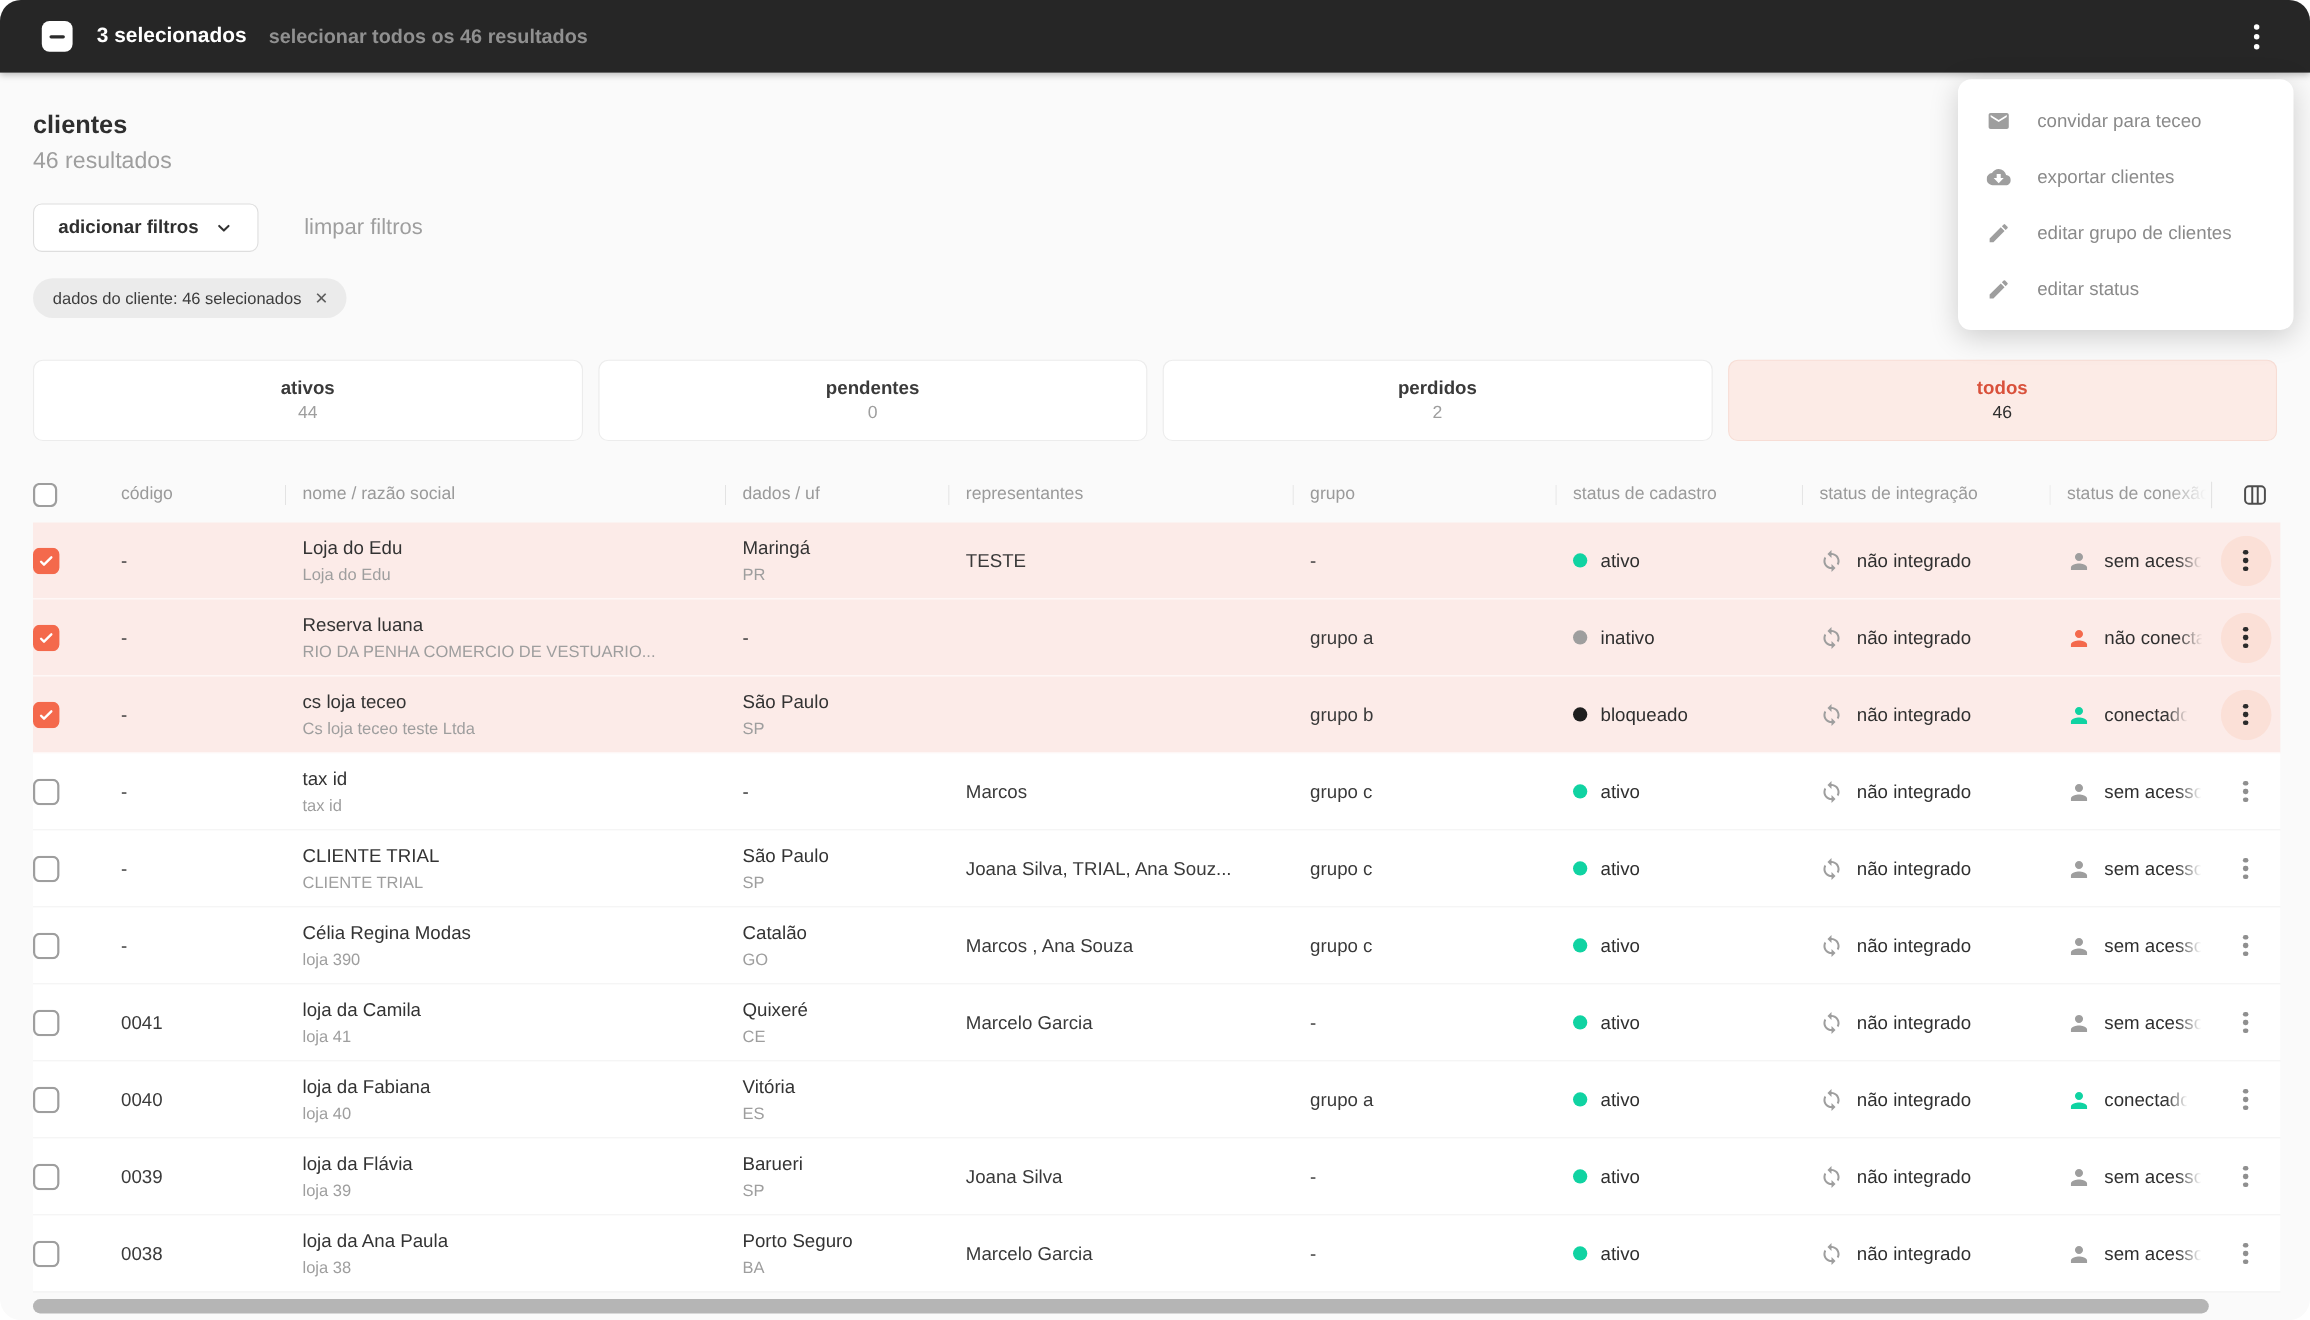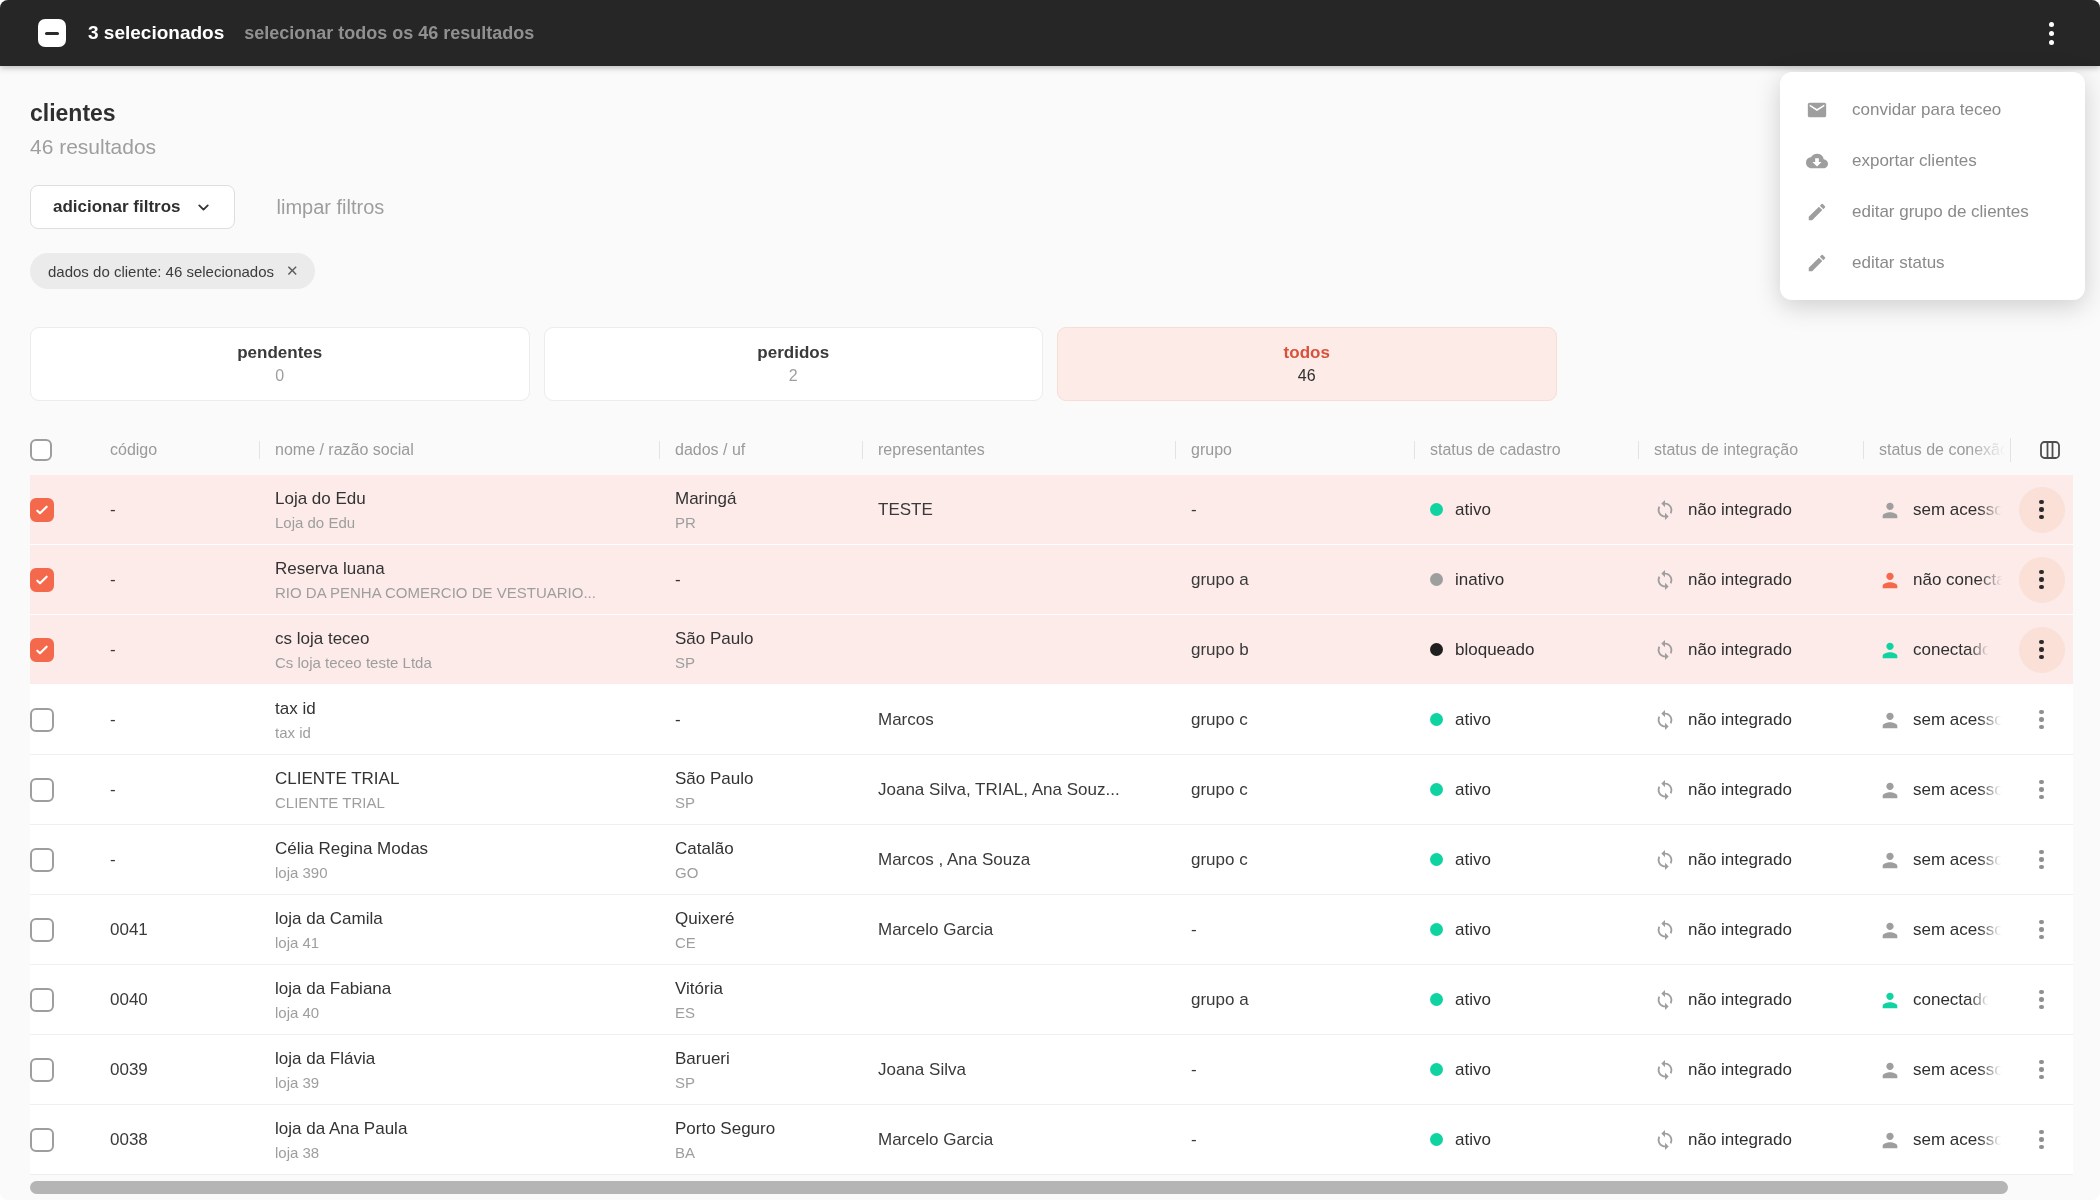--- a/index.html
+++ b/index.html
@@ -1,18 +1,18 @@
 <!DOCTYPE html>
 <html><head>
 <meta charset="utf-8">
 <style>
   * { margin:0; padding:0; box-sizing:border-box; }
   html,body { width:2100px; height:1200px; }
   body { font-family:"Liberation Sans", sans-serif; background:#ffffff; }
-  .page { position:relative; width:2100px; height:1200px; background:#fafafa; border-radius:8px; overflow:hidden; }
+  .page { position:relative; width:2100px; height:1200px; background:#fafafa; border-radius:19px; overflow:hidden; }
 
   
   .selbar { height:66px; background:#262626; display:flex; align-items:center; padding:0 40px 0 38px; box-shadow:0 2px 6px rgba(0,0,0,.25); position:relative; z-index:5; }
   .selbar .cb-ind { width:28px; height:28px; background:#ffffff; border-radius:7px; display:flex; align-items:center; justify-content:center; cursor:pointer; }
   .selbar .cb-ind .dash { width:14px; height:3px; background:#2b2b2b; border-radius:2px; }
   .selbar .sel-count { color:#ffffff; font-size:19px; font-weight:700; margin-left:22px; }
   .selbar .sel-all { color:#909090; font-size:18px; font-weight:700; margin-left:20px; cursor:pointer; }
   .kebab-v { display:flex; flex-direction:column; align-items:center; gap:4px; margin-left:auto; cursor:pointer; padding:6px; }
   .kebab-v i { width:5px; height:5px; border-radius:50%; background:#ffffff; }
 
@@ -113,20 +113,24 @@
 
     <div class="chip-row">
       <div class="chip">
         <span>dados do cliente: 46 selecionados</span>
         <span class="x">✕</span>
       </div>
     </div>
 
     <div class="tabs">
         <div class="tab">
+          <div class="t-label">ativos</div>
+          <div class="t-count">44</div>
+        </div>
+        <div class="tab">
           <div class="t-label">pendentes</div>
           <div class="t-count">0</div>
         </div>
         <div class="tab">
           <div class="t-label">perdidos</div>
           <div class="t-count">2</div>
         </div>
         <div class="tab active">
           <div class="t-label">todos</div>
           <div class="t-count">46</div>

